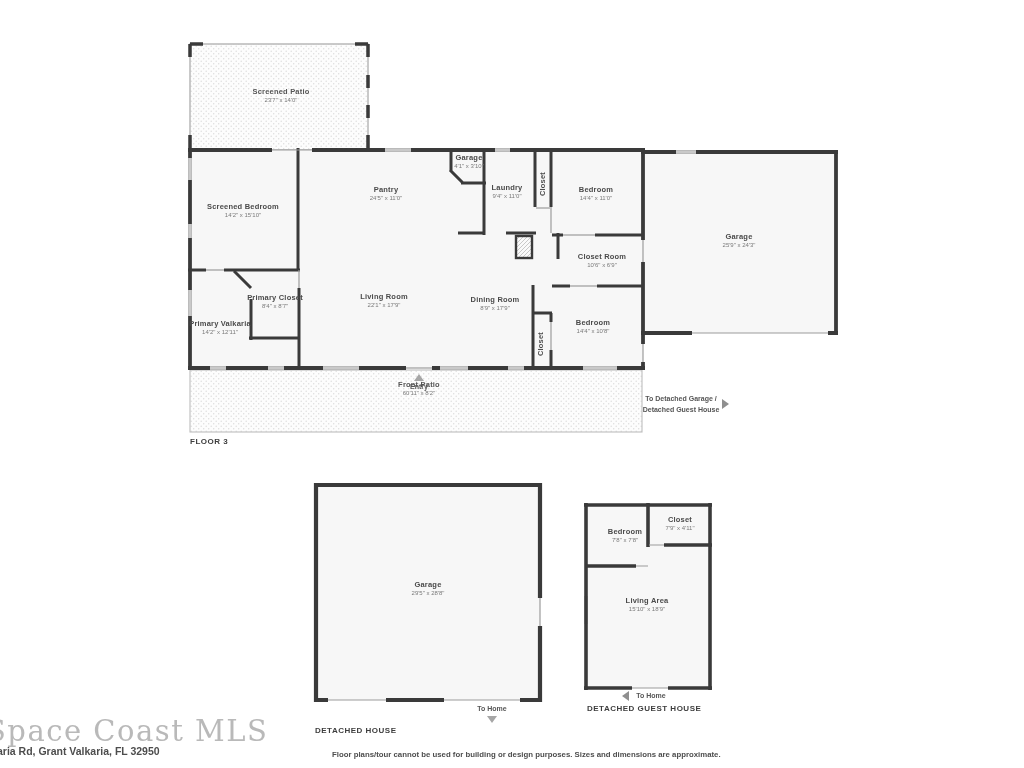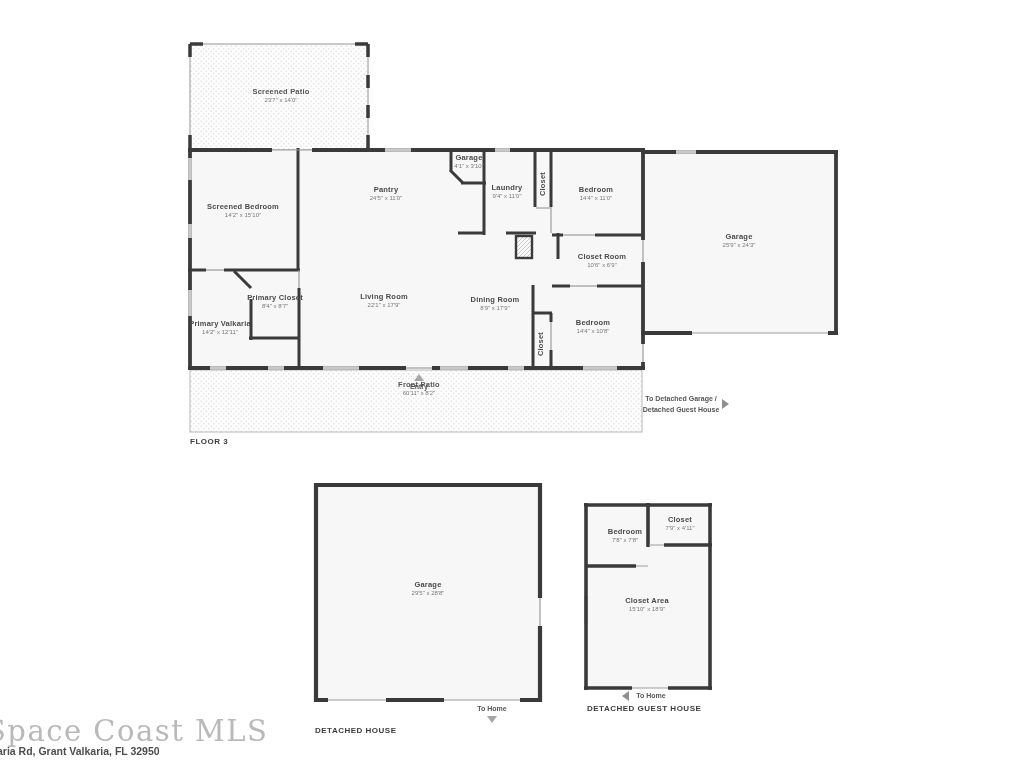--- a/index.html
+++ b/index.html
@@ -232,23 +232,24 @@
 
   <div class="room" style="left:625px;top:536px">
     <div class="rn">Bedroom</div>
     <div class="rd">7'8" x 7'8"</div>
   </div>
   <div class="room" style="left:680px;top:524px">
     <div class="rn">Closet</div>
     <div class="rd">7'9" x 4'11"</div>
   </div>
   <div class="room" style="left:647px;top:605px">
-    <div class="rn">Closet Area</div>
+    <div class="rn">Living Area</div>
     <div class="rd">15'10" x 18'9"</div>
   </div>
   <div class="tri tri-left" style="left:622px;top:691px"></div>
   <div class="note" style="left:651px;top:696px">To Home</div>
   <div class="section-title" style="left:587px;top:704px">DETACHED GUEST HOUSE</div>
 
   <div class="watermark">Space Coast MLS</div>
   <div class="address">aria Rd, Grant Valkaria, FL 32950</div>
+  <div class="disclaimer">Floor plans/tour cannot be used for building or design purposes. Sizes and dimensions are approximate.</div>
 
 </div>
 
 </body></html>

